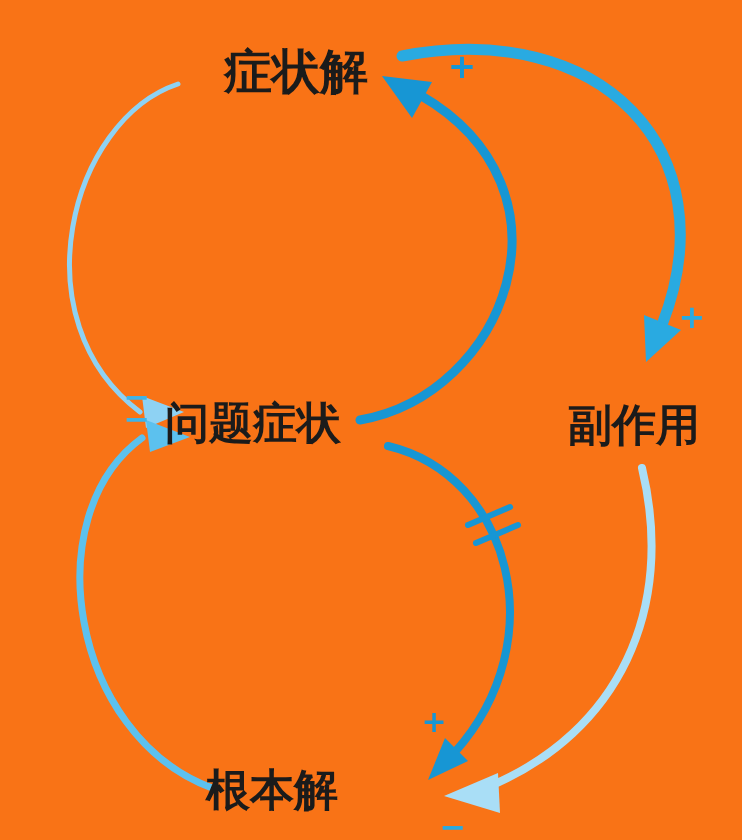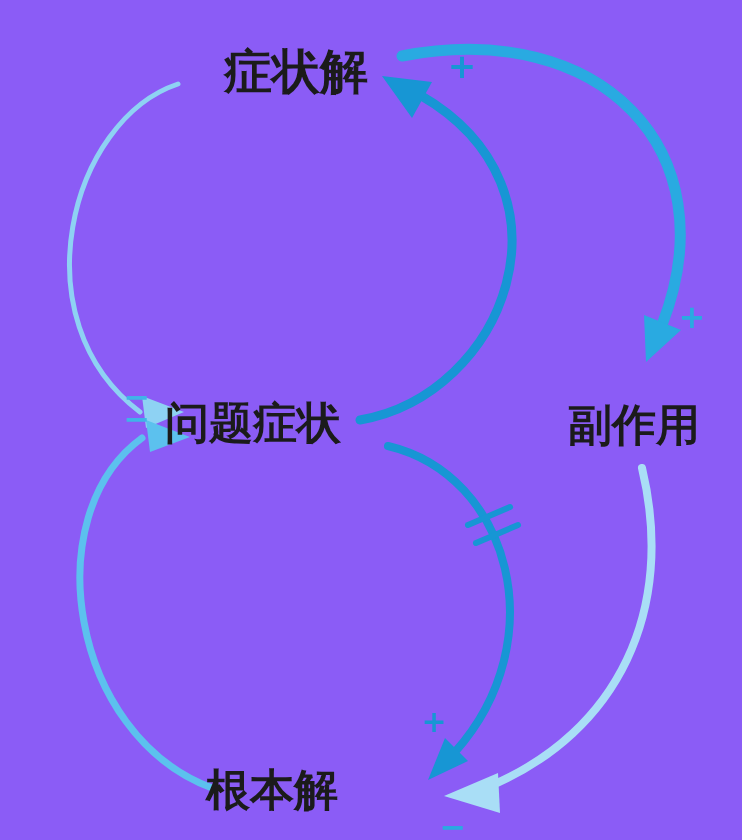--- a/index.html
+++ b/index.html
@@ -5,21 +5,21 @@
   html, body {
     margin: 0;
     padding: 0;
     background: #ffffff;
     font-family: "DejaVu Sans", "Liberation Sans", sans-serif;
   }
   .stage {
     position: relative;
     width: 742px;
     height: 840px;
-    background: #8b5cf6;
+    background: #f97316;
     overflow: hidden;
   }
   svg { display: block; }
   .node-label {
     font-family: "DejaVu Sans", "Liberation Sans", sans-serif;
     font-weight: bold;
     fill: #1b1b1b;
   }
   .sign-label {
     font-family: "DejaVu Sans", "Liberation Sans", sans-serif;

